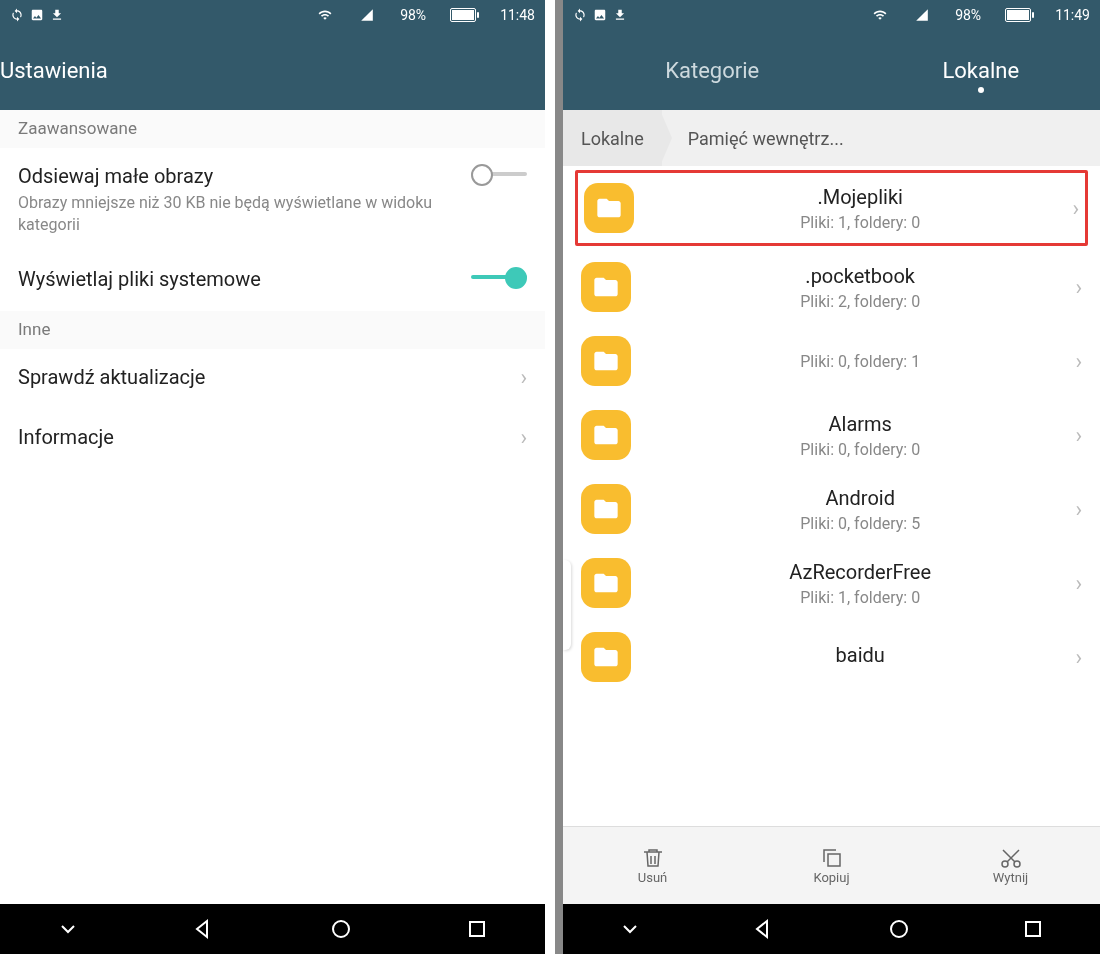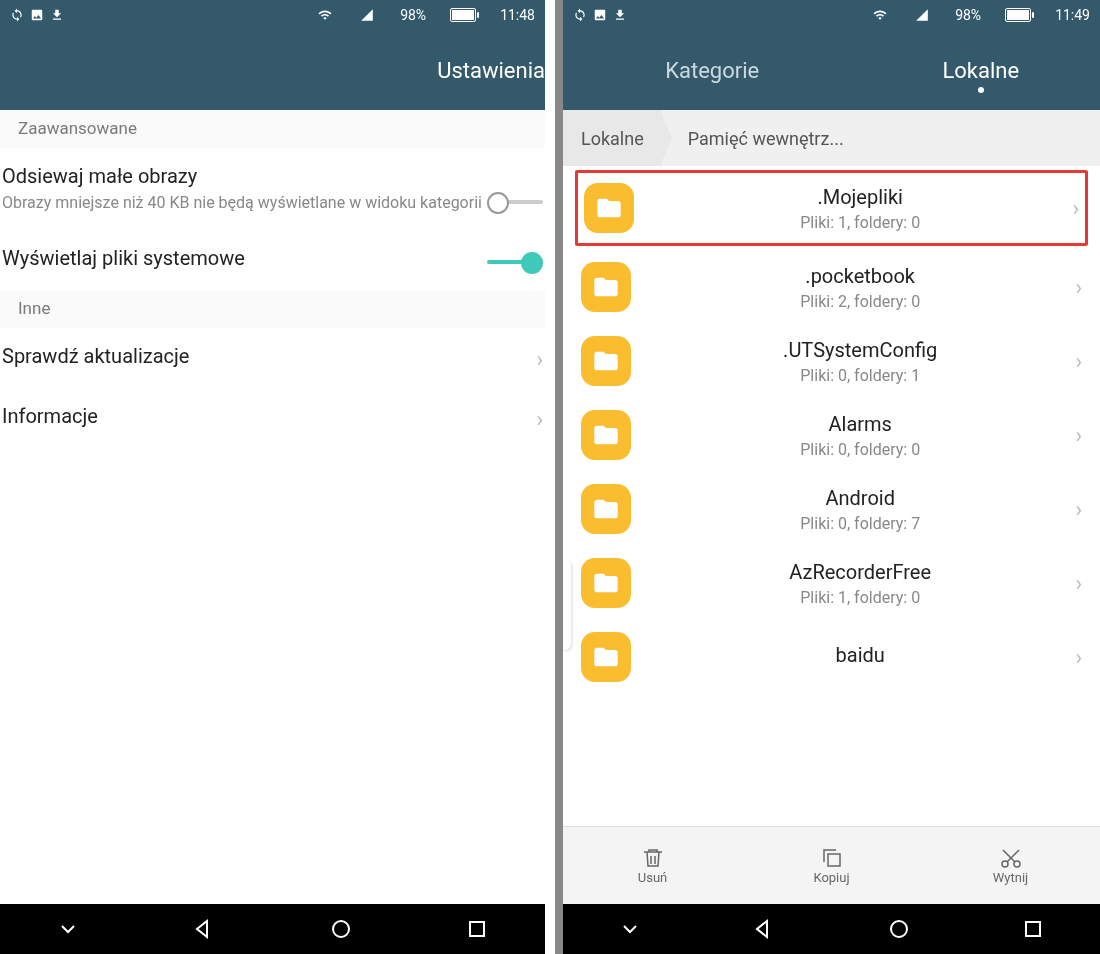--- a/index.html
+++ b/index.html
@@ -8,28 +8,28 @@
 .phone { width: 545px; height: 954px; background: #fff; display: flex; flex-direction: column; position: relative; }
 
 .statusbar { height: 30px; background: #33596a; color: #fff; display: flex; align-items: center; padding: 0 10px; font-size: 14px; }
 .statusbar .left { display: flex; gap: 6px; align-items: center; }
 .statusbar .right { margin-left: auto; display: flex; gap: 24px; align-items: center; }
 .statusbar svg { fill: #fff; }
 .battery-box { width: 26px; height: 14px; border: 1.5px solid #fff; border-radius: 2px; position: relative; display: inline-block; }
 .battery-box::after { content:""; position:absolute; right:-4px; top:3px; width:2px; height:6px; background:#fff; border-radius:1px; }
 .battery-fill { position:absolute; left:1px; top:1px; bottom:1px; width: 90%; background:#fff; }
 
-.appbar { height: 80px; background: #33596a; color: #fff; display: flex; align-items: center; justify-content: flex-end; font-size: 22px; }
+.appbar { height: 80px; background: #33596a; color: #fff; display: flex; align-items: center; justify-content: flex-start; font-size: 22px; }
 .appbar-tabs { height: 80px; background: #33596a; color: #fff; display: flex; align-items: center; }
 .appbar-tabs .tab { flex: 1; text-align: center; font-size: 22px; color: #cdd9de; padding: 18px 0; position: relative; margin-left: 30px; }
 .appbar-tabs .tab.active { color: #fff; }
 .appbar-tabs .tab.active::after { content:""; position:absolute; bottom:8px; left:50%; transform:translateX(-50%); width:6px; height:6px; background:#fff; border-radius:50%; }
 
 .section-header { padding: 8px 18px 10px; color: #7a7a7a; font-size: 17px; background:#fafafa; }
-.setting-row { padding: 16px 2px; display: flex; align-items: flex-end; position: relative; }
+.setting-row { padding: 16px 18px; display: flex; align-items: flex-start; position: relative; }
 .setting-row .text { flex: 1; }
 .setting-row .title { font-size: 20px; color: #222; margin-bottom: 4px; }
 .setting-row .sub { font-size: 16px; color: #888; line-height: 1.35; }
 .chevron { color: #bbb; font-size: 22px; }
 
 .toggle { width: 56px; height: 22px; position: relative; }
 .toggle .track { position:absolute; top:8px; left:0; right:0; height:4px; background:#ccc; border-radius:2px;}
 .toggle .knob { position:absolute; width:22px; height:22px; border-radius:50%; background:#fff; border:2px solid #999; top:0; left:0; }
 .toggle.on .track { background:#3ec9b8; }
 .toggle.on .knob { background:#3ec9b8; border-color:#3ec9b8; left:auto; right:0; }
@@ -93,21 +93,21 @@
 
   <div class="appbar">
     <span>Ustawienia</span>
   </div>
 
   <div class="section-header">Zaawansowane</div>
 
   <div class="setting-row">
     <div class="text">
       <div class="title">Odsiewaj małe obrazy</div>
-      <div class="sub">Obrazy mniejsze niż 40 KB nie będą wyświetlane w widoku kategorii</div>
+      <div class="sub">Obrazy mniejsze niż 30 KB nie będą wyświetlane w widoku kategorii</div>
     </div>
     <div class="toggle">
         <div class="track"></div>
         <div class="knob"></div>
       </div>
   </div>
 
   <div class="setting-row">
     <div class="text">
       <div class="title">Wyświetlaj pliki systemowe</div>
@@ -223,21 +223,20 @@
     </div>
     <span class="chevron">›</span>
       </div>
       <div class="folder-row">
     <div class="folder-icon">
       <svg viewBox="0 0 24 24">
             <path d="M10 4H4c-1.1 0-2 .9-2 2v12c0 1.1.9 2 2 2h16c1.1 0 2-.9 2-2V8c0-1.1-.9-2-2-2h-8l-2-2z"></path>
           </svg>
     </div>
     <div class="folder-text">
-      <div class="folder-name">.UTSystemConfig</div>
       <div class="folder-sub">Pliki: 0, foldery: 1</div>
     </div>
     <span class="chevron">›</span>
       </div>
       <div class="folder-row">
     <div class="folder-icon">
       <svg viewBox="0 0 24 24">
             <path d="M10 4H4c-1.1 0-2 .9-2 2v12c0 1.1.9 2 2 2h16c1.1 0 2-.9 2-2V8c0-1.1-.9-2-2-2h-8l-2-2z"></path>
           </svg>
     </div>
@@ -248,21 +247,21 @@
     <span class="chevron">›</span>
       </div>
       <div class="folder-row">
     <div class="folder-icon">
       <svg viewBox="0 0 24 24">
             <path d="M10 4H4c-1.1 0-2 .9-2 2v12c0 1.1.9 2 2 2h16c1.1 0 2-.9 2-2V8c0-1.1-.9-2-2-2h-8l-2-2z"></path>
           </svg>
     </div>
     <div class="folder-text">
       <div class="folder-name">Android</div>
-      <div class="folder-sub">Pliki: 0, foldery: 7</div>
+      <div class="folder-sub">Pliki: 0, foldery: 5</div>
     </div>
     <span class="chevron">›</span>
       </div>
       <div class="folder-row">
     <div class="folder-icon">
       <svg viewBox="0 0 24 24">
             <path d="M10 4H4c-1.1 0-2 .9-2 2v12c0 1.1.9 2 2 2h16c1.1 0 2-.9 2-2V8c0-1.1-.9-2-2-2h-8l-2-2z"></path>
           </svg>
     </div>
     <div class="folder-text">

